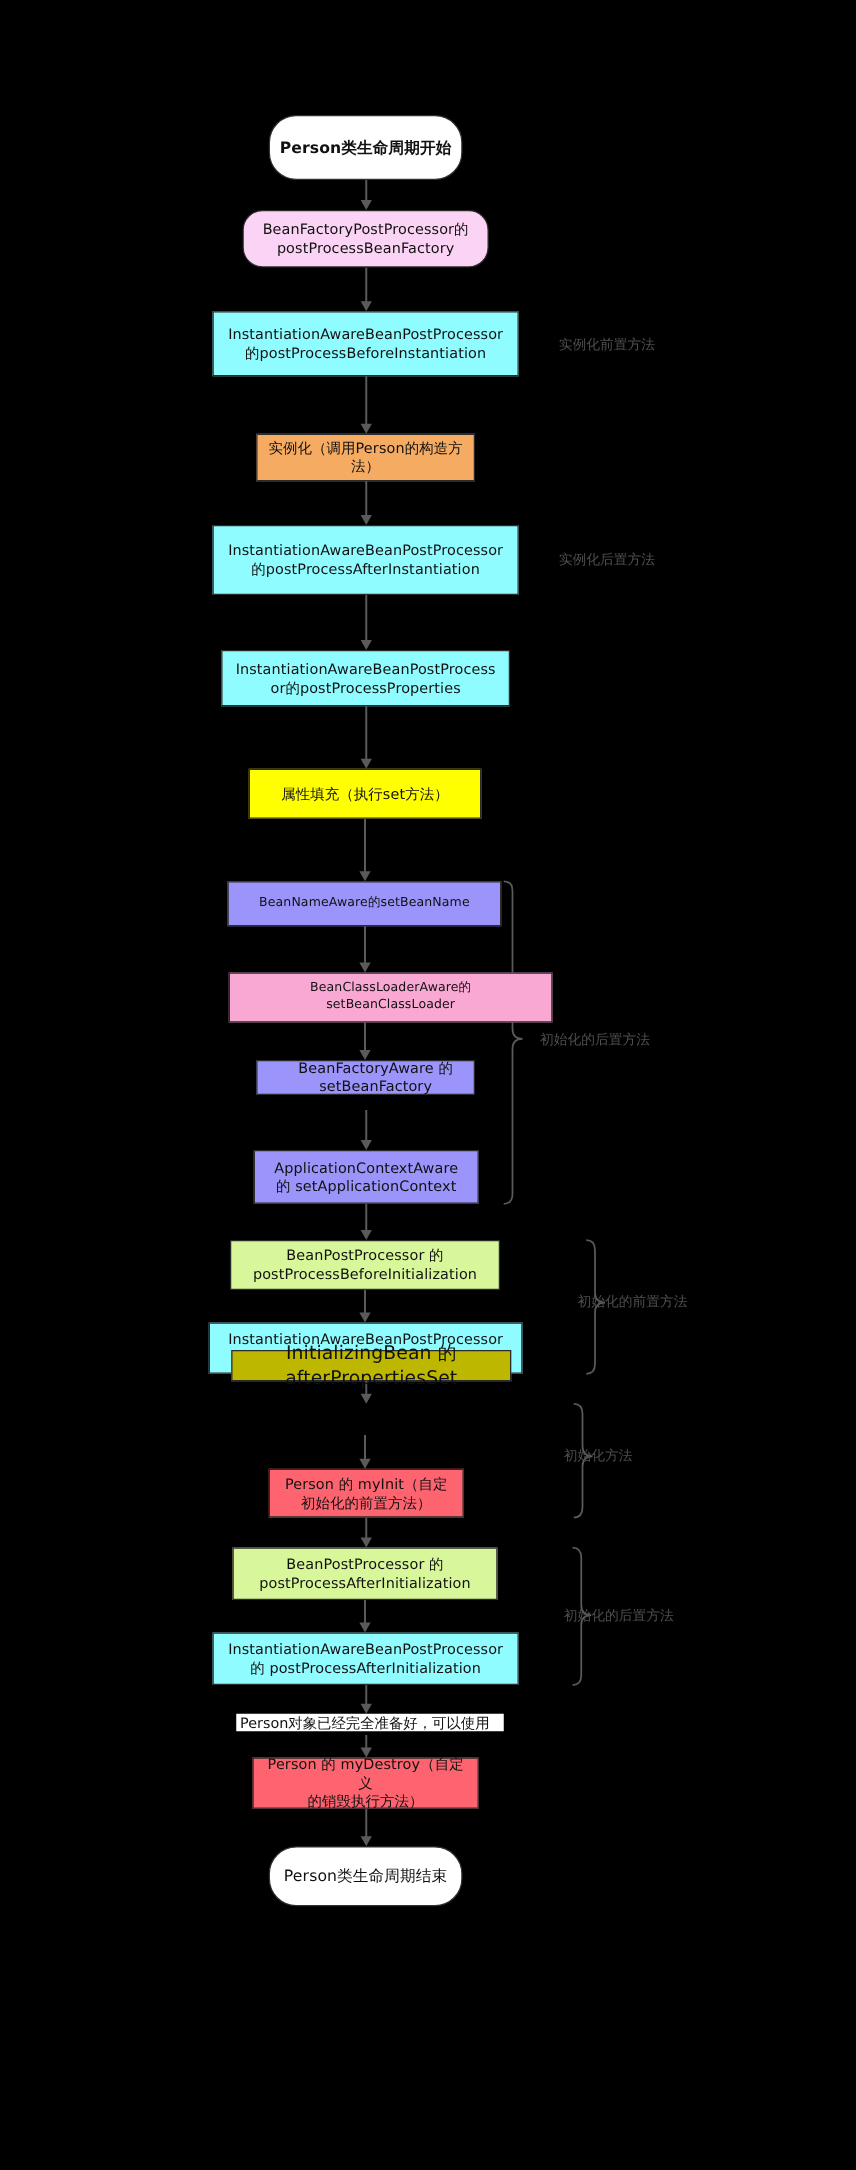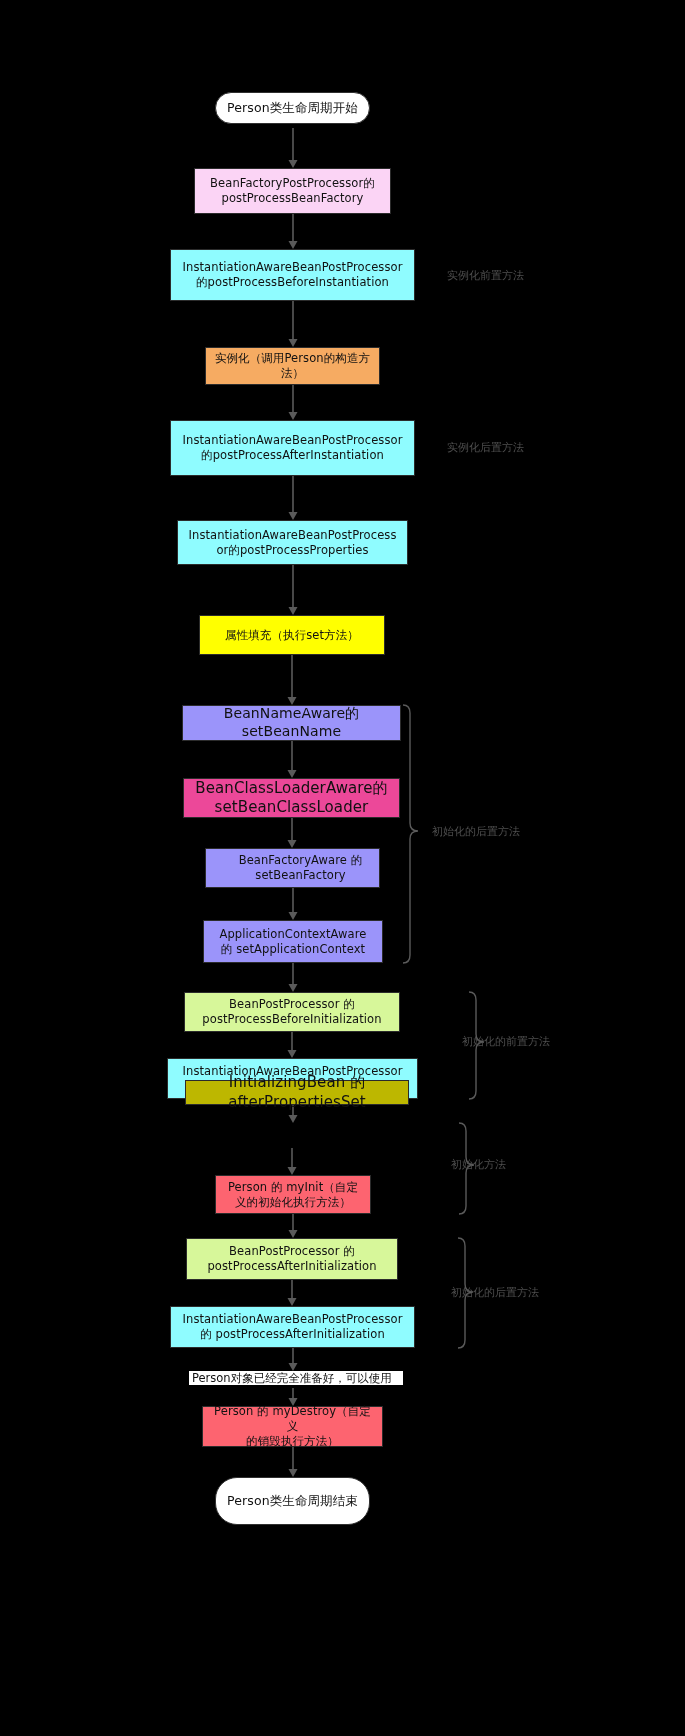--- a/index.html
+++ b/index.html
@@ -149,45 +149,45 @@
         <path d="M 469 992 Q 476 992 476 1000 L 476 1034 Q 476 1042 484 1042 Q 476 1042 476 1050 L 476 1091 Q 476 1099 469 1099" fill="none" stroke="#5a5a5a" stroke-width="1.4"></path>
       </g>
       <g>
         <path d="M 459 1123 Q 466 1123 466 1131 L 466 1157 Q 466 1165 474 1165 Q 466 1165 466 1173 L 466 1206 Q 466 1214 459 1214" fill="none" stroke="#5a5a5a" stroke-width="1.4"></path>
       </g>
       <g>
         <path d="M 458 1238 Q 465 1238 465 1246 L 465 1284 Q 465 1292 473 1292 Q 465 1292 465 1300 L 465 1340 Q 465 1348 458 1348" fill="none" stroke="#5a5a5a" stroke-width="1.4"></path>
       </g>
     </svg>
   <div id="node-layer">
-      <div class="node rounded" style="left: 215px; top: 92px; width: 155px; height: 32px; background: rgb(255, 255, 255); font-size: 12.5px;">Person类生命周期开始</div>
-      <div class="node" style="left: 194px; top: 168px; width: 197px; height: 46px; background: rgb(251, 212, 245); font-size: 11.5px;">BeanFactoryPostProcessor的
+      <div class="node rounded" style="left: 215px; top: 92px; width: 155px; height: 52px; background: rgb(255, 255, 255); font-size: 12.5px; font-weight: bold;">Person类生命周期开始</div>
+      <div class="node" style="left: 194px; top: 168px; width: 197px; height: 46px; background: rgb(251, 212, 245); font-size: 11.5px; border-radius: 16px;">BeanFactoryPostProcessor的
 postProcessBeanFactory</div>
       <div class="node" style="left: 170px; top: 249px; width: 245px; height: 52px; background: rgb(143, 252, 255); font-size: 11.5px;">InstantiationAwareBeanPostProcessor
 的postProcessBeforeInstantiation</div>
       <div class="node" style="left: 205px; top: 347px; width: 175px; height: 38px; background: rgb(246, 171, 98); font-size: 11.5px;">实例化（调用Person的构造方法）</div>
       <div class="node" style="left: 170px; top: 420px; width: 245px; height: 56px; background: rgb(143, 252, 255); font-size: 11.5px;">InstantiationAwareBeanPostProcessor
 的postProcessAfterInstantiation</div>
       <div class="node" style="left: 177px; top: 520px; width: 231px; height: 45px; background: rgb(143, 252, 255); font-size: 11.5px;">InstantiationAwareBeanPostProcess
 or的postProcessProperties</div>
       <div class="node" style="left: 199px; top: 615px; width: 186px; height: 40px; background: rgb(255, 255, 0); font-size: 11.5px;">属性填充（执行set方法）</div>
-      <div class="node" style="left: 182px; top: 705px; width: 219px; height: 36px; background: rgb(155, 148, 250); font-size: 14px;">BeanNameAware的setBeanName</div>
-      <div class="node" style="left: 183px; top: 778px; width: 217px; height: 40px; background: #ec4899; font-size: 15px;">BeanClassLoaderAware的
+      <div class="node" style="left: 182px; top: 705px; width: 219px; height: 36px; background: rgb(155, 148, 250); font-size: 10px;">BeanNameAware的setBeanName</div>
+      <div class="node" style="left: 183px; top: 778px; width: 259px; height: 40px; background: #f9a8d4; font-size: 10px;">BeanClassLoaderAware的
 setBeanClassLoader</div>
-      <div class="node" style="left: 205px; top: 848px; width: 175px; height: 40px; background: rgb(155, 148, 250); font-size: 11.5px; padding-left: 22px;">BeanFactoryAware 的
+      <div class="node" style="left: 205px; top: 848px; width: 175px; height: 28px; background: rgb(155, 148, 250); font-size: 11.5px; padding-left: 22px;">BeanFactoryAware 的
 setBeanFactory</div>
       <div class="node" style="left: 203px; top: 920px; width: 180px; height: 43px; background: rgb(155, 148, 250); font-size: 11.5px;">ApplicationContextAware
 的 setApplicationContext</div>
       <div class="node" style="left: 184px; top: 992px; width: 216px; height: 40px; background: rgb(215, 247, 154); font-size: 11.5px;">BeanPostProcessor 的
 postProcessBeforeInitialization</div>
       <div class="node" style="left: 167px; top: 1058px; width: 251px; height: 41px; background: rgb(143, 252, 255); font-size: 11.5px;">InstantiationAwareBeanPostProcessor
 的 postProcessBeforeInitialization</div>
       <div class="node" style="left: 185px; top: 1080px; width: 224px; height: 25px; background: rgb(189, 183, 0); font-size: 15px;">InitializingBean 的 afterPropertiesSet</div>
       <div class="node" style="left: 215px; top: 1175px; width: 156px; height: 39px; background: rgb(253, 100, 112); font-size: 11.5px;">Person 的 myInit（自定
-义的初始化执行方法）</div>
+初始化的前置方法）</div>
       <div class="node" style="left: 186px; top: 1238px; width: 212px; height: 42px; background: rgb(215, 247, 154); font-size: 11.5px;">BeanPostProcessor 的
 postProcessAfterInitialization</div>
       <div class="node" style="left: 170px; top: 1306px; width: 245px; height: 42px; background: rgb(143, 252, 255); font-size: 11.5px;">InstantiationAwareBeanPostProcessor
 的 postProcessAfterInitialization</div>
       <div class="node" style="left: 202px; top: 1406px; width: 181px; height: 41px; background: rgb(253, 100, 112); font-size: 11.5px;">Person 的 myDestroy（自定义
 的销毁执行方法）</div>
       <div class="node rounded" style="left: 215px; top: 1477px; width: 155px; height: 48px; background: rgb(255, 255, 255); font-size: 12.5px;">Person类生命周期结束</div>
       <div class="edge-label" style="left: 189px; top: 1371px; width: 214px; height: 14px; font-size: 11.5px;">Person对象已经完全准备好，可以使用</div>
       <div class="brace-label" style="left: 447px; top: 269px; font-size: 11px; color: rgb(78, 78, 78); text-align: right;">实例化前置方法</div>
       <div class="brace-label" style="left: 447px; top: 441px; font-size: 11px; color: rgb(78, 78, 78);">实例化后置方法</div>

